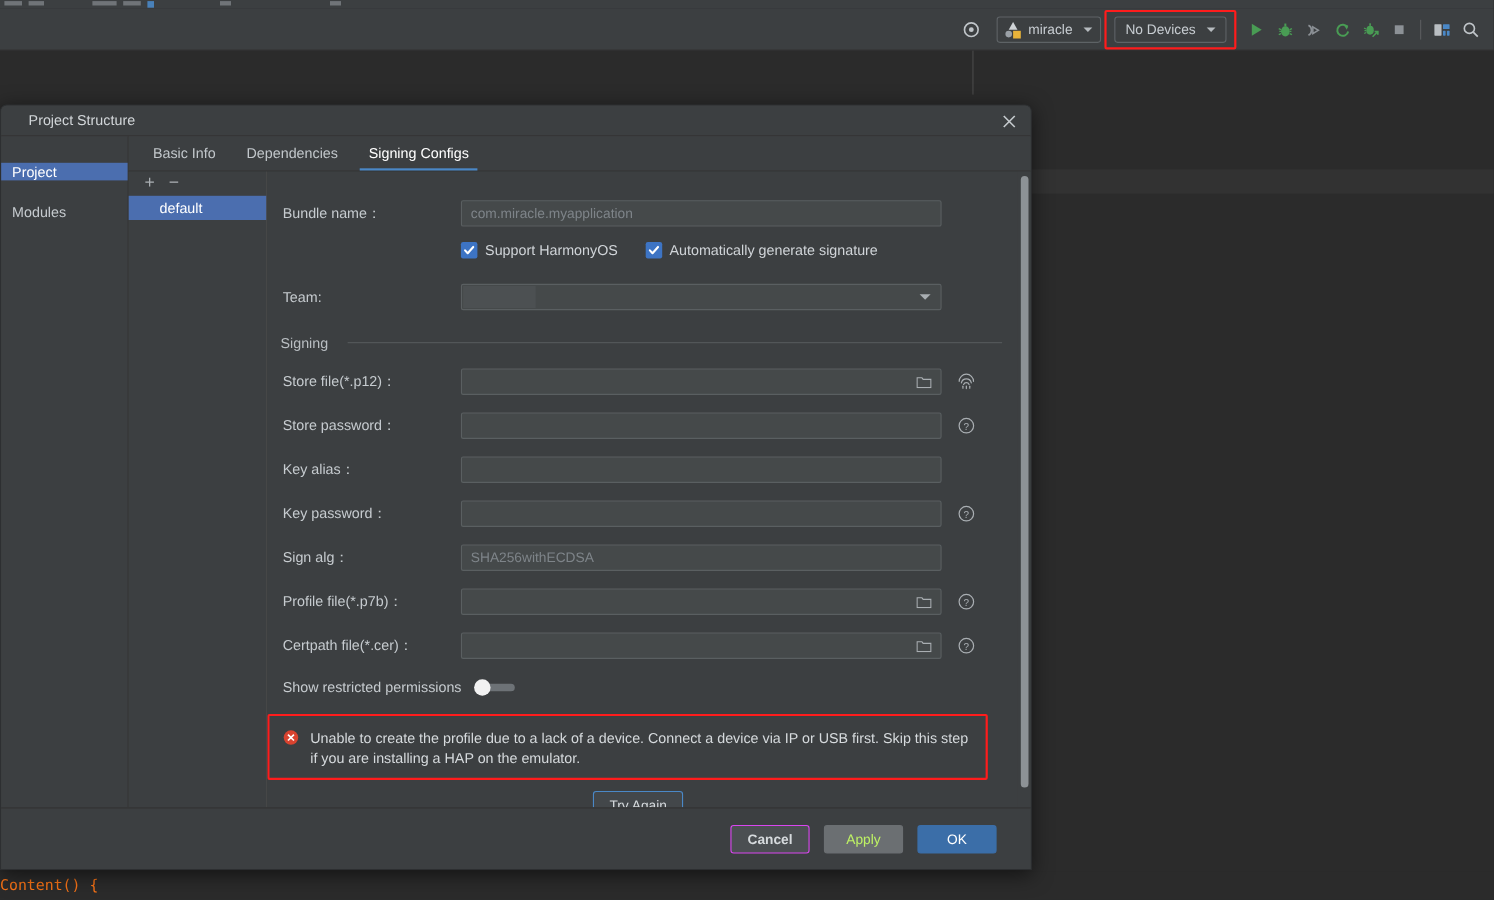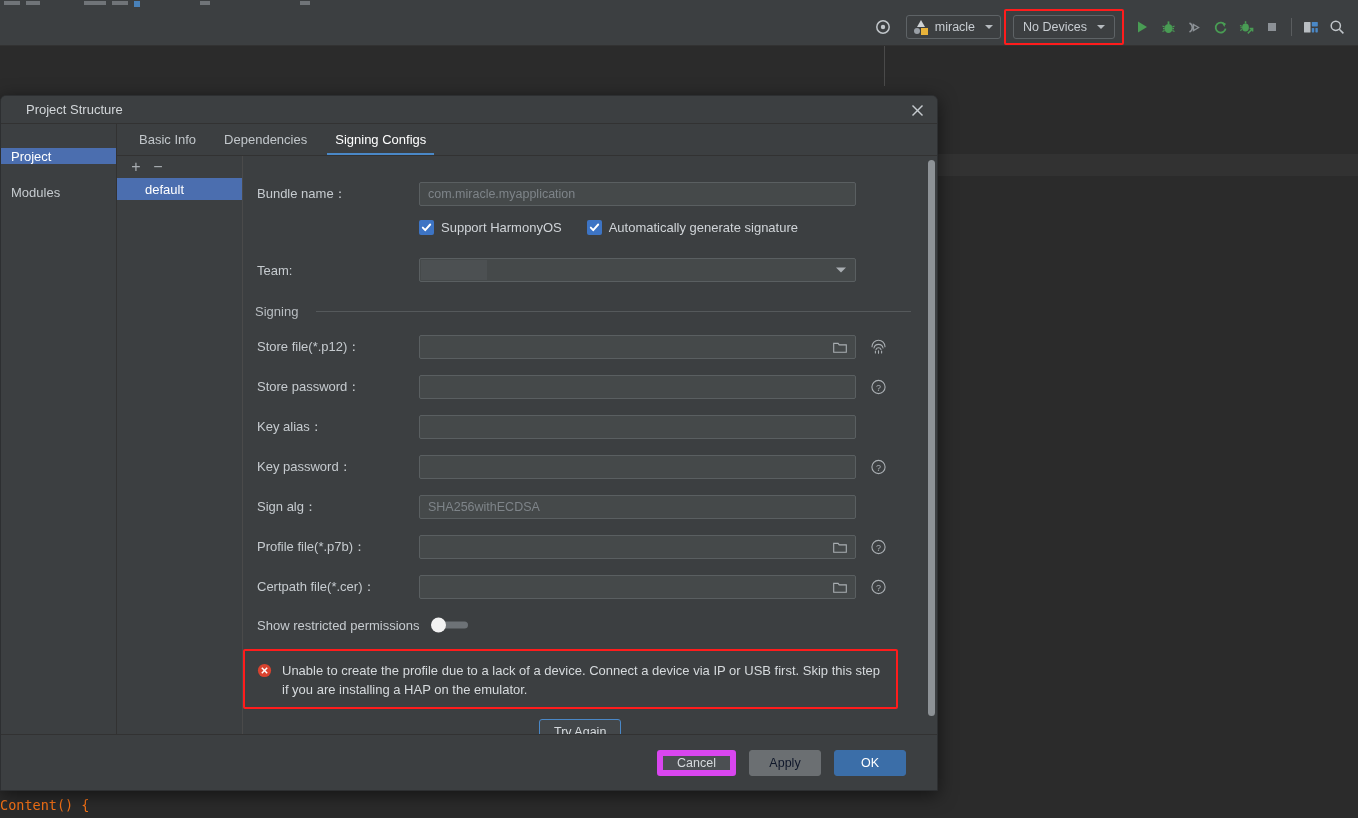--- a/index.html
+++ b/index.html
@@ -216,22 +216,22 @@
   
   .dlg-footer {
     position: absolute; left: 0; right: 0; bottom: 0; height: 56px;
     background: #3c3f41; border-top: 1px solid #323232;
     display: flex; align-items: center; justify-content: flex-end; gap: 13px; padding-right: 31px;
   }
   .btn {
     height: 26px; min-width: 72px; padding: 0 14px; border-radius: 3px;
     font-size: 12.5px; display: flex; align-items: center; justify-content: center;
   }
-  .btn.cancel { background: #4b4f52; border: 6px solid #d946ef; color: #d6dadd; }
-  .btn.apply { background: #6b6f72; border: 1px solid #6b6f72; color: #0f172a; }
+  .btn.cancel { background: #4b4f52; border: 1px solid #d946ef; color: #d6dadd; font-weight: bold; }
+  .btn.apply { background: #6b6f72; border: 1px solid #6b6f72; color: #bef264; }
   .btn.ok { background: #3b6ea8; border: 1px solid #3b6ea8; color: #ffffff; }
 </style>
 </head>
 <body>
 
 <div id="ide-root">
 
   <div class="ide-menustrip">
     <div class="mfrag" style="left:4px;width:16px;"></div>
     <div class="mfrag" style="left:26px;width:14px;"></div>

